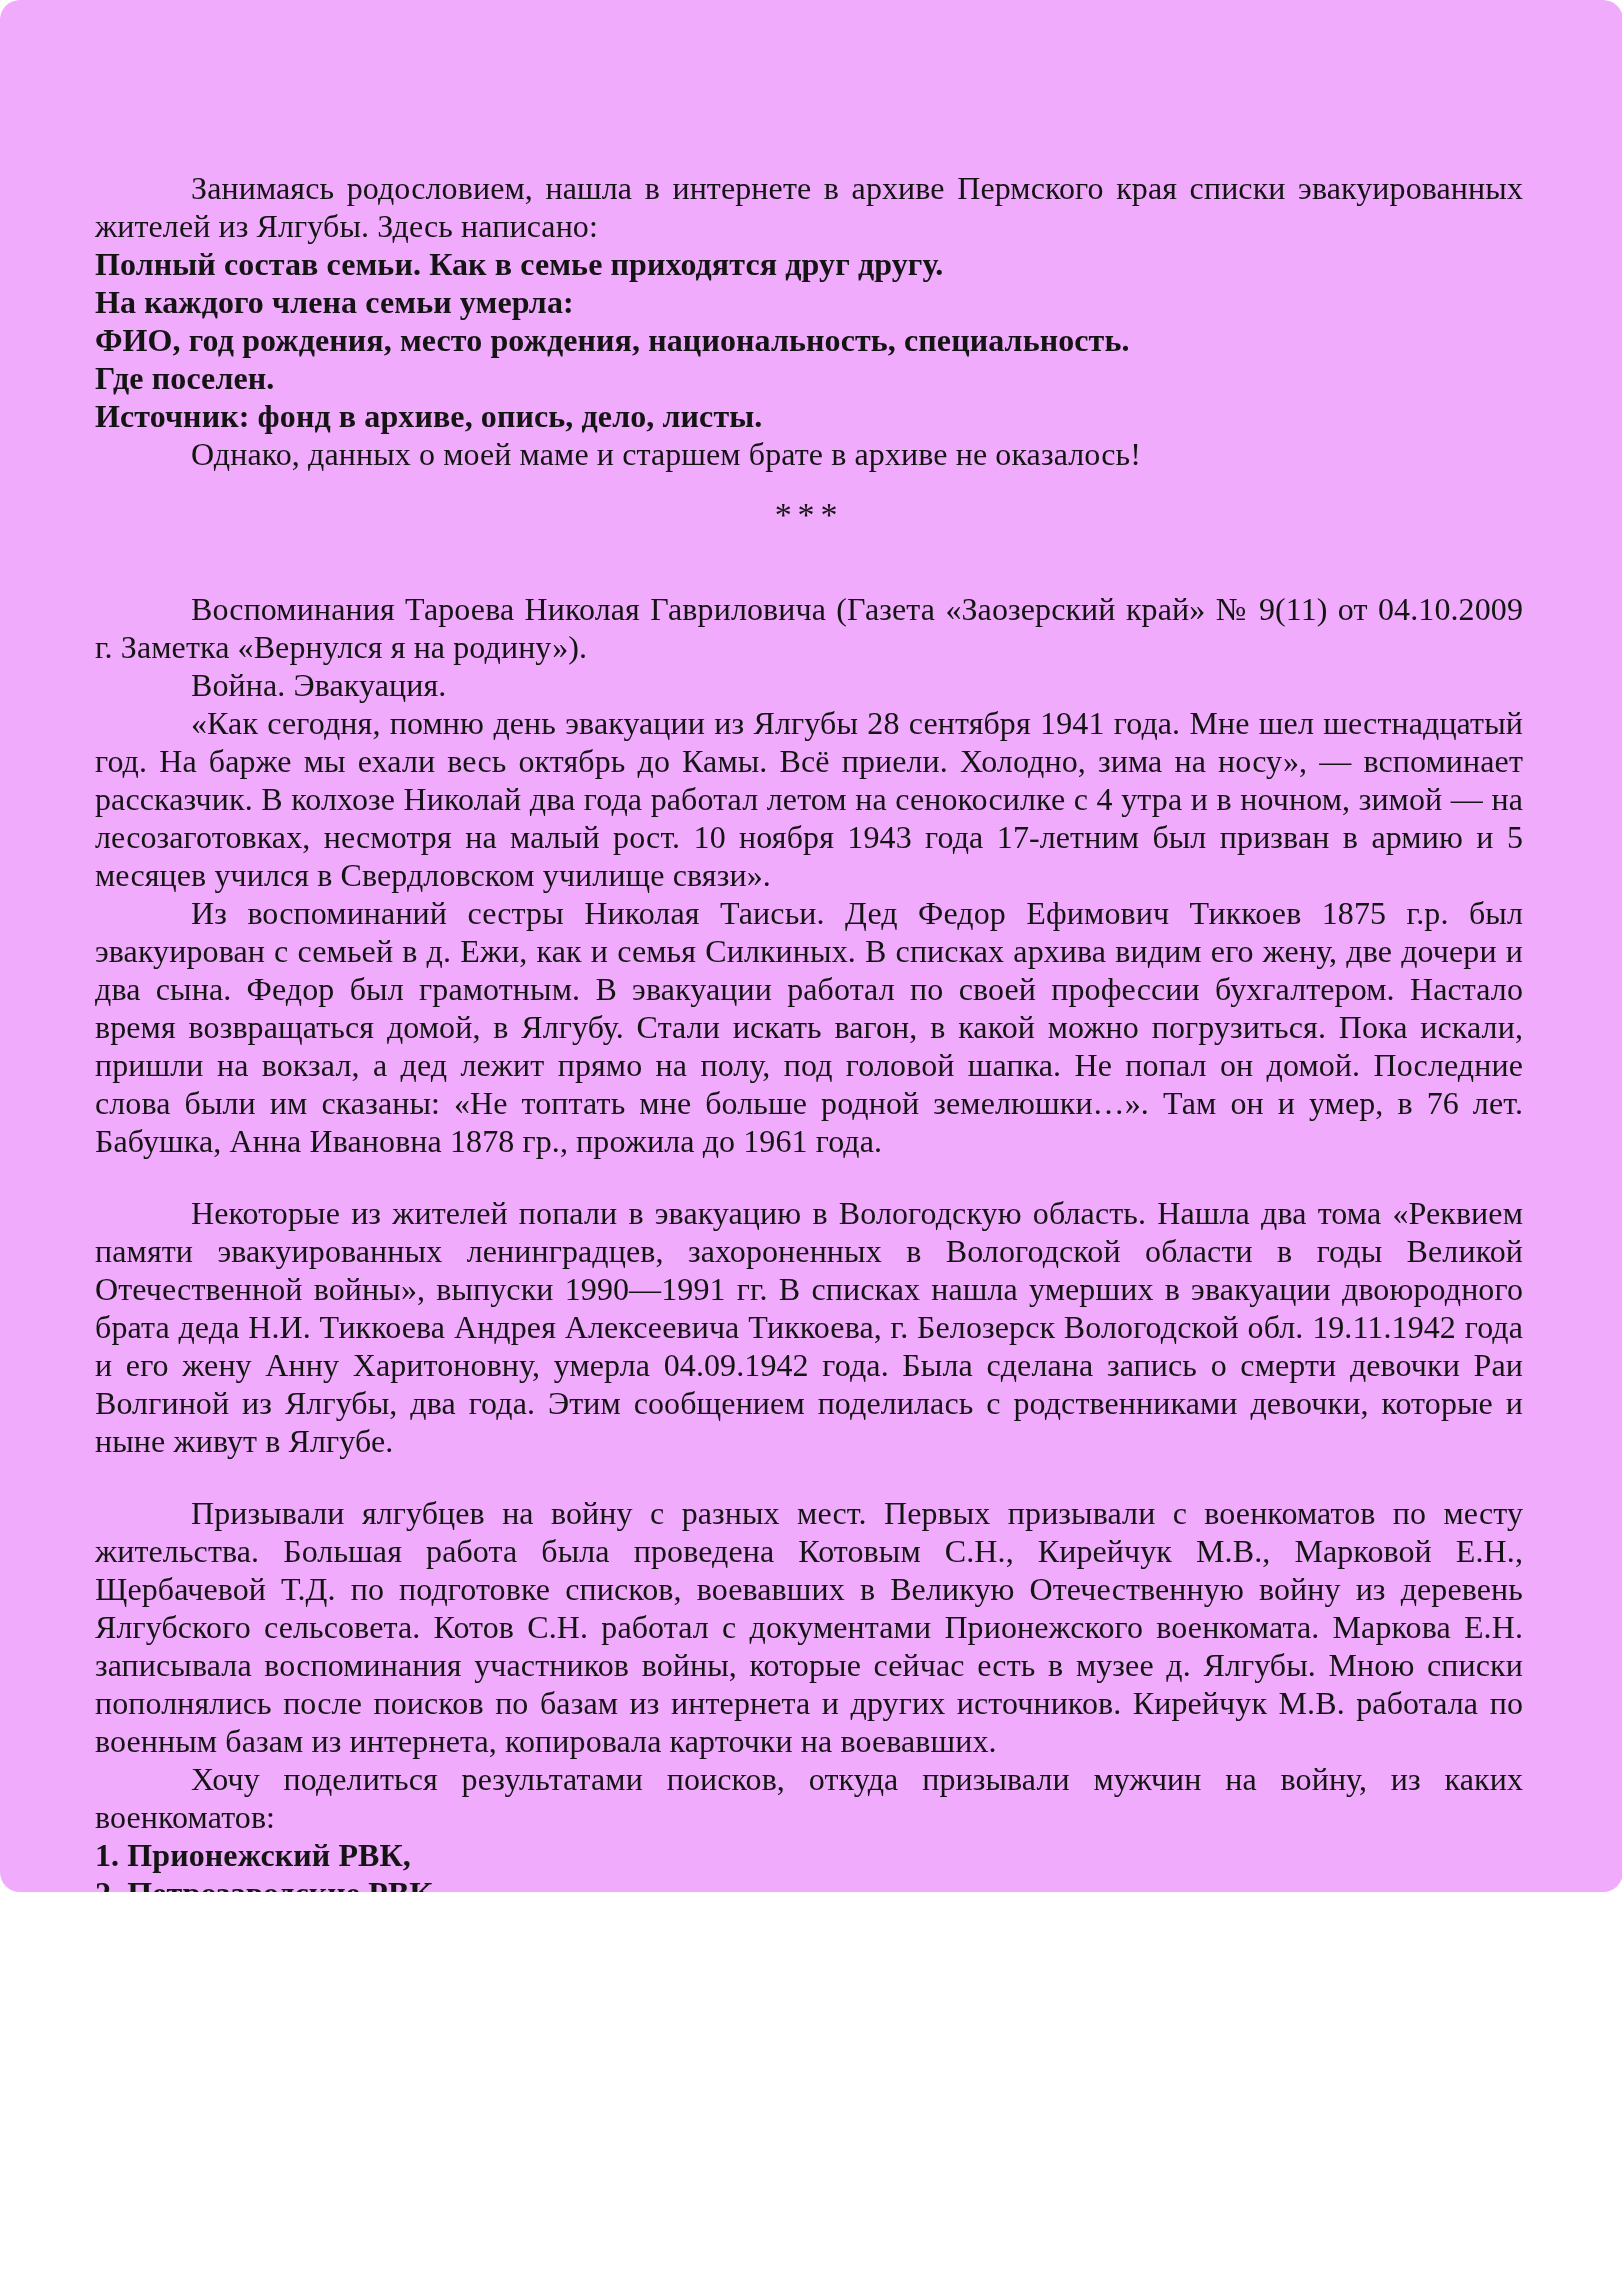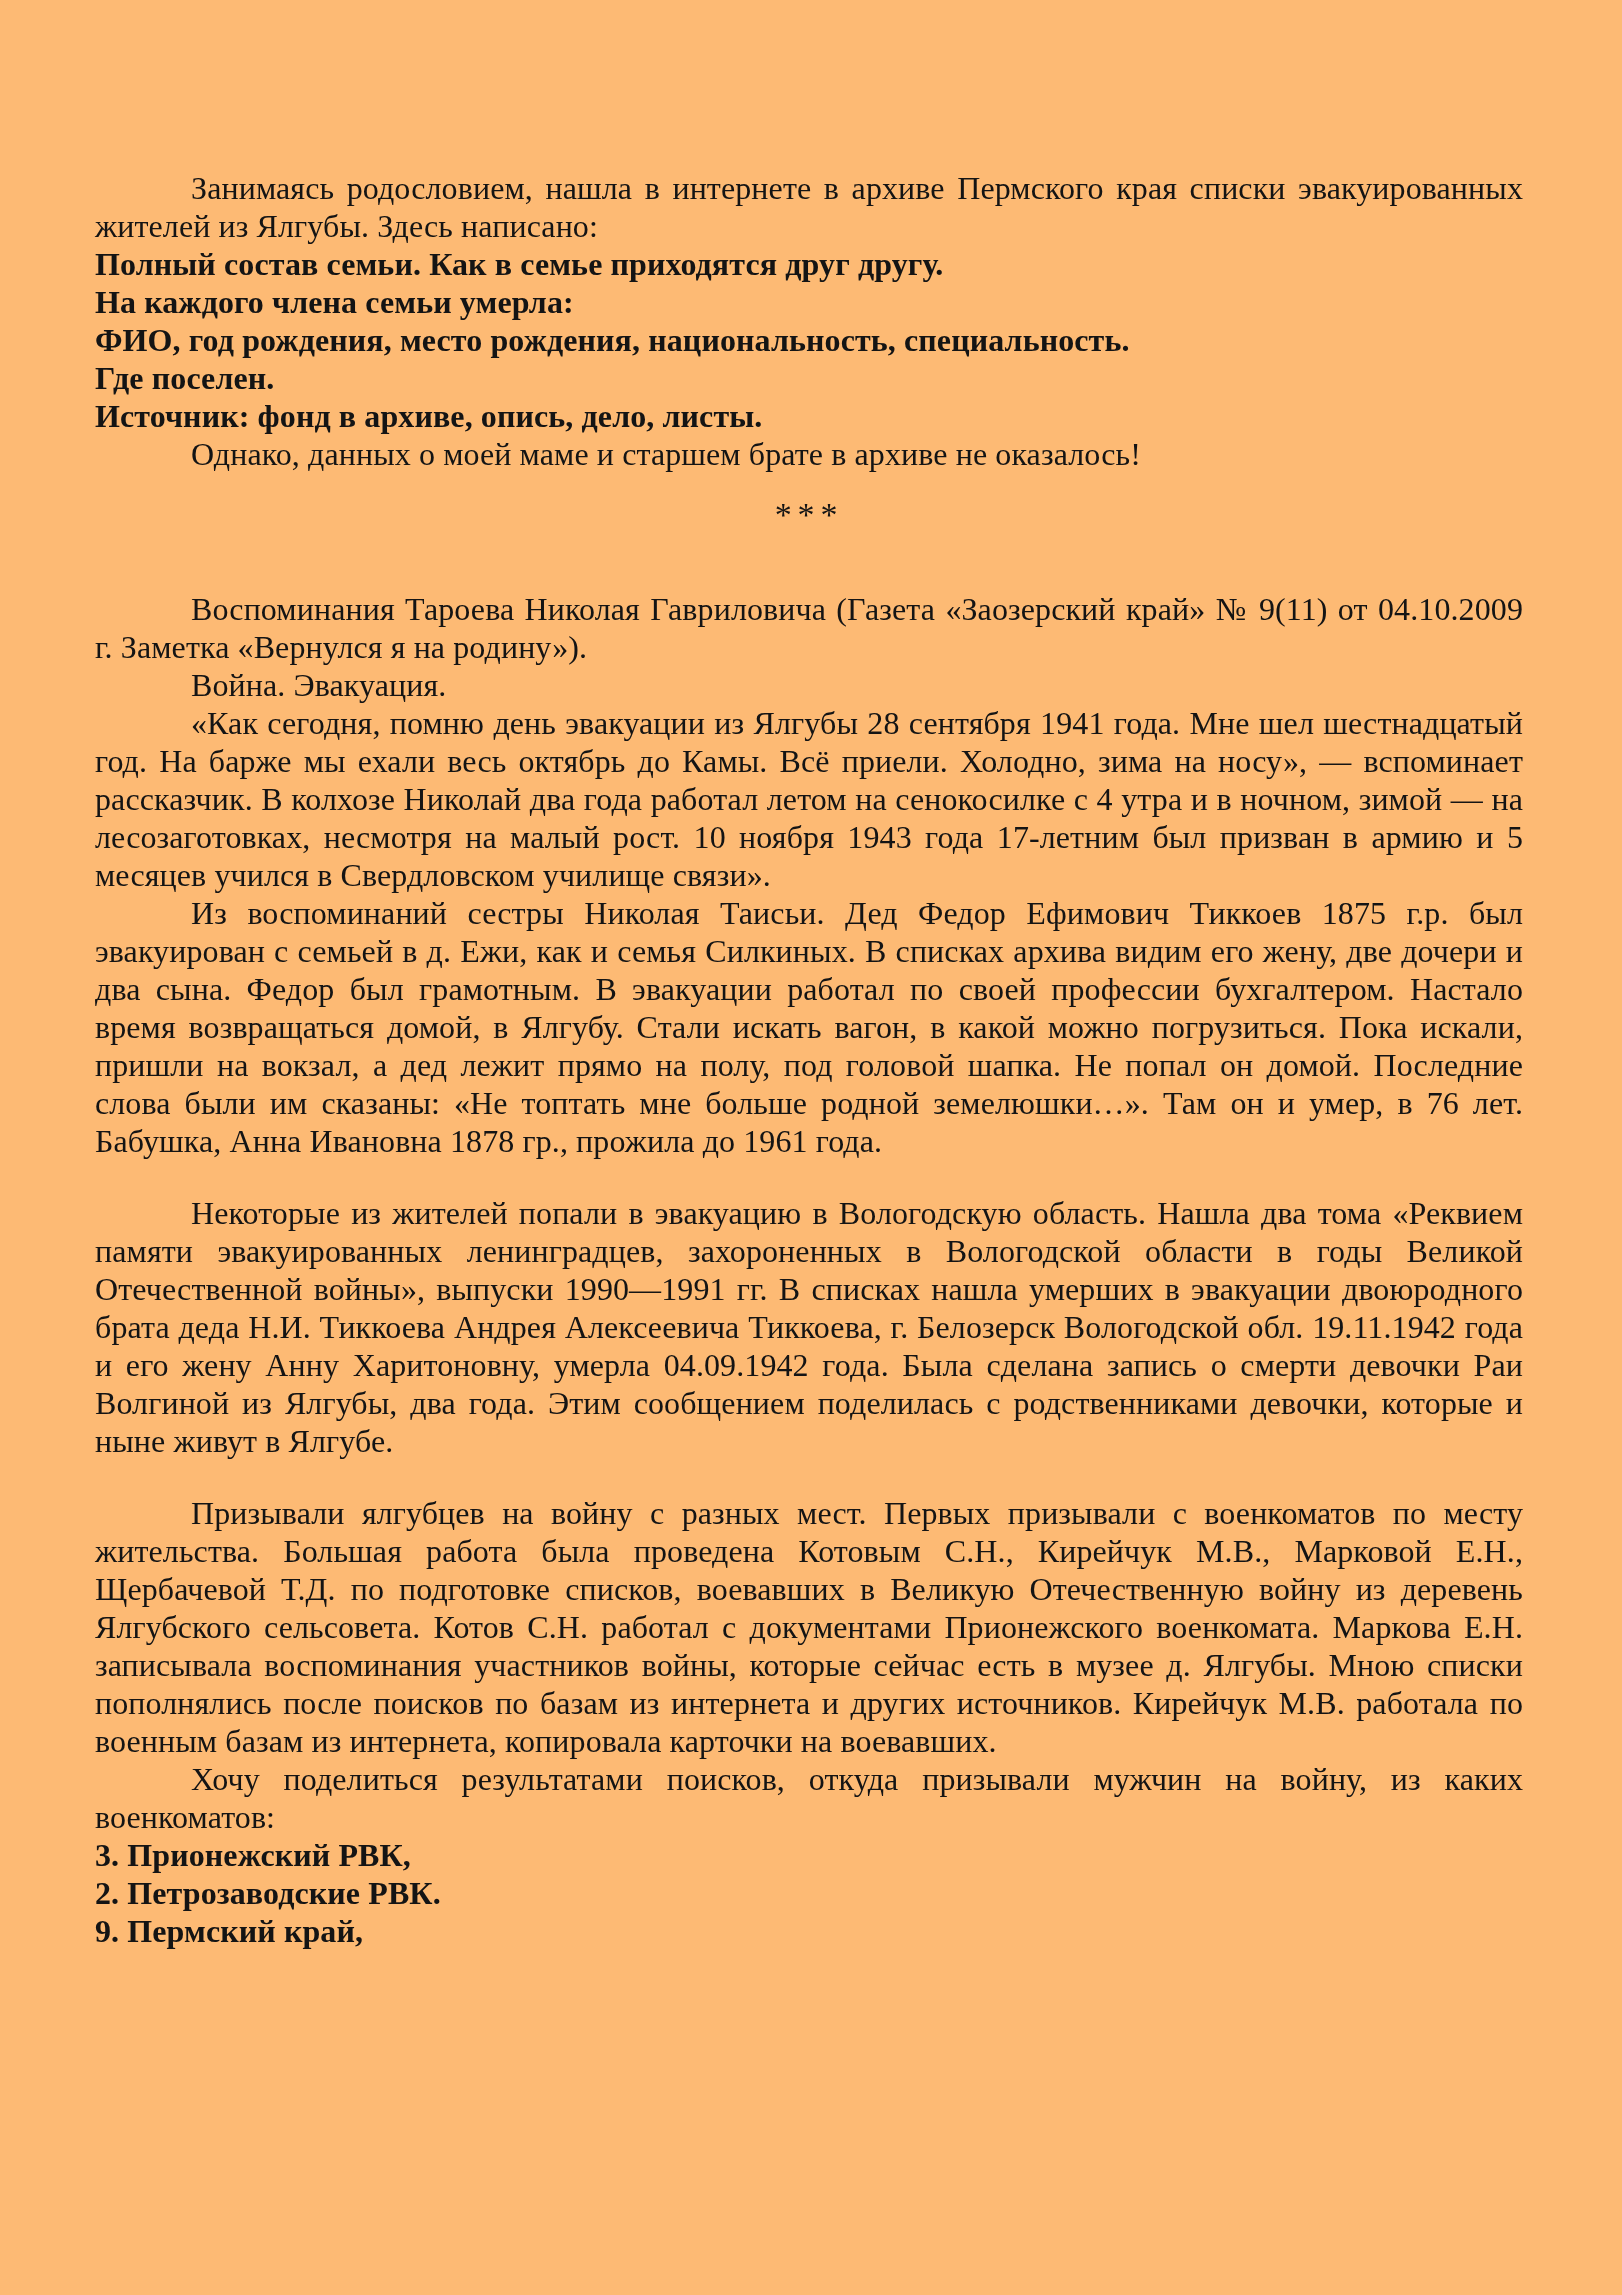--- a/index.html
+++ b/index.html
@@ -12,23 +12,24 @@
     height: 2295px;
     position: relative;
     font-family: "Liberation Serif", "DejaVu Serif", serif;
     color: #141414;
     -webkit-font-smoothing: antialiased;
   }
   .sheet {
     position: absolute;
     left: 0; top: 0;
     width: 1623px;
-    height: 2295px;
-    background: #fdba74;
+    height: 1892px;
+    background: #f0abfc;
     overflow: hidden;
+    border-radius: 20px;
   }
   .doc {
     position: absolute;
     left: 95px;
     top: 169px;
     width: 1428px;
     font-size: 32px;
     line-height: 38px;
     letter-spacing: 0.1px;
   }
@@ -62,18 +63,18 @@
     <p class="line">Источник: фонд в архиве, опись, дело, листы.</p>
     <p class="indent">Однако, данных о моей маме и старшем брате в архиве не оказалось!</p>
     <p class="sep">***</p>
     <p class="indent">Воспоминания Тароева Николая Гавриловича (Газета «Заозерский край» № 9(11) от 04.10.2009 г. Заметка «Вернулся я на родину»).</p>
     <p class="indent">Война. Эвакуация.</p>
     <p class="indent">«Как сегодня, помню день эвакуации из Ялгубы 28 сентября 1941 года. Мне шел шестнадцатый год. На барже мы ехали весь октябрь до Камы. Всё приели. Холодно, зима на носу», — вспоминает рассказчик. В колхозе Николай два года работал летом на сенокосилке с 4 утра и в ночном, зимой — на лесозаготовках, несмотря на малый рост. 10 ноября 1943 года 17-летним был призван в армию и 5 месяцев учился в Свердловском училище связи».</p>
     <p class="indent">Из воспоминаний сестры Николая Таисьи. Дед Федор Ефимович Тиккоев 1875 г.р. был эвакуирован с семьей в д. Ежи, как и семья Силкиных. В списках архива видим его жену, две дочери и два сына. Федор был грамотным. В эвакуации работал по своей профессии бухгалтером. Настало время возвращаться домой, в Ялгубу. Стали искать вагон, в какой можно погрузиться. Пока искали, пришли на вокзал, а дед лежит прямо на полу, под головой шапка. Не попал он домой. Последние слова были им сказаны: «Не топтать мне больше родной земелюшки…». Там он и умер, в 76 лет. Бабушка, Анна Ивановна 1878 гр., прожила до 1961 года.</p>
     <p class="indent gap-before">Некоторые из жителей попали в эвакуацию в Вологодскую область. Нашла два тома «Реквием памяти эвакуированных ленинградцев, захороненных в Вологодской области в годы Великой Отечественной войны», выпуски 1990—1991 гг. В списках нашла умерших в эвакуации двоюродного брата деда Н.И. Тиккоева Андрея Алексеевича Тиккоева, г. Белозерск Вологодской обл. 19.11.1942 года и его жену Анну Харитоновну, умерла 04.09.1942 года. Была сделана запись о смерти девочки Раи Волгиной из Ялгубы, два года. Этим сообщением поделилась с родственниками девочки, которые и ныне живут в Ялгубе.</p>
     <p class="indent gap-before">Призывали ялгубцев на войну с разных мест. Первых призывали с военкоматов по месту жительства. Большая работа была проведена Котовым С.Н., Кирейчук М.В., Марковой Е.Н., Щербачевой Т.Д. по подготовке списков, воевавших в Великую Отечественную войну из деревень Ялгубского сельсовета. Котов С.Н. работал с документами Прионежского военкомата. Маркова Е.Н. записывала воспоминания участников войны, которые сейчас есть в музее д. Ялгубы. Мною списки пополнялись после поисков по базам из интернета и других источников. Кирейчук М.В. работала по военным базам из интернета, копировала карточки на воевавших.</p>
     <p class="indent">Хочу поделиться результатами поисков, откуда призывали мужчин на войну, из каких военкоматов:</p>
-    <p class="line">3. Прионежский РВК,</p>
+    <p class="line">1. Прионежский РВК,</p>
     <p class="line">2. Петрозаводские РВК.</p>
     <p class="line">9. Пермский край,</p>
   </div>
 </div>
 
 
 </body></html>

